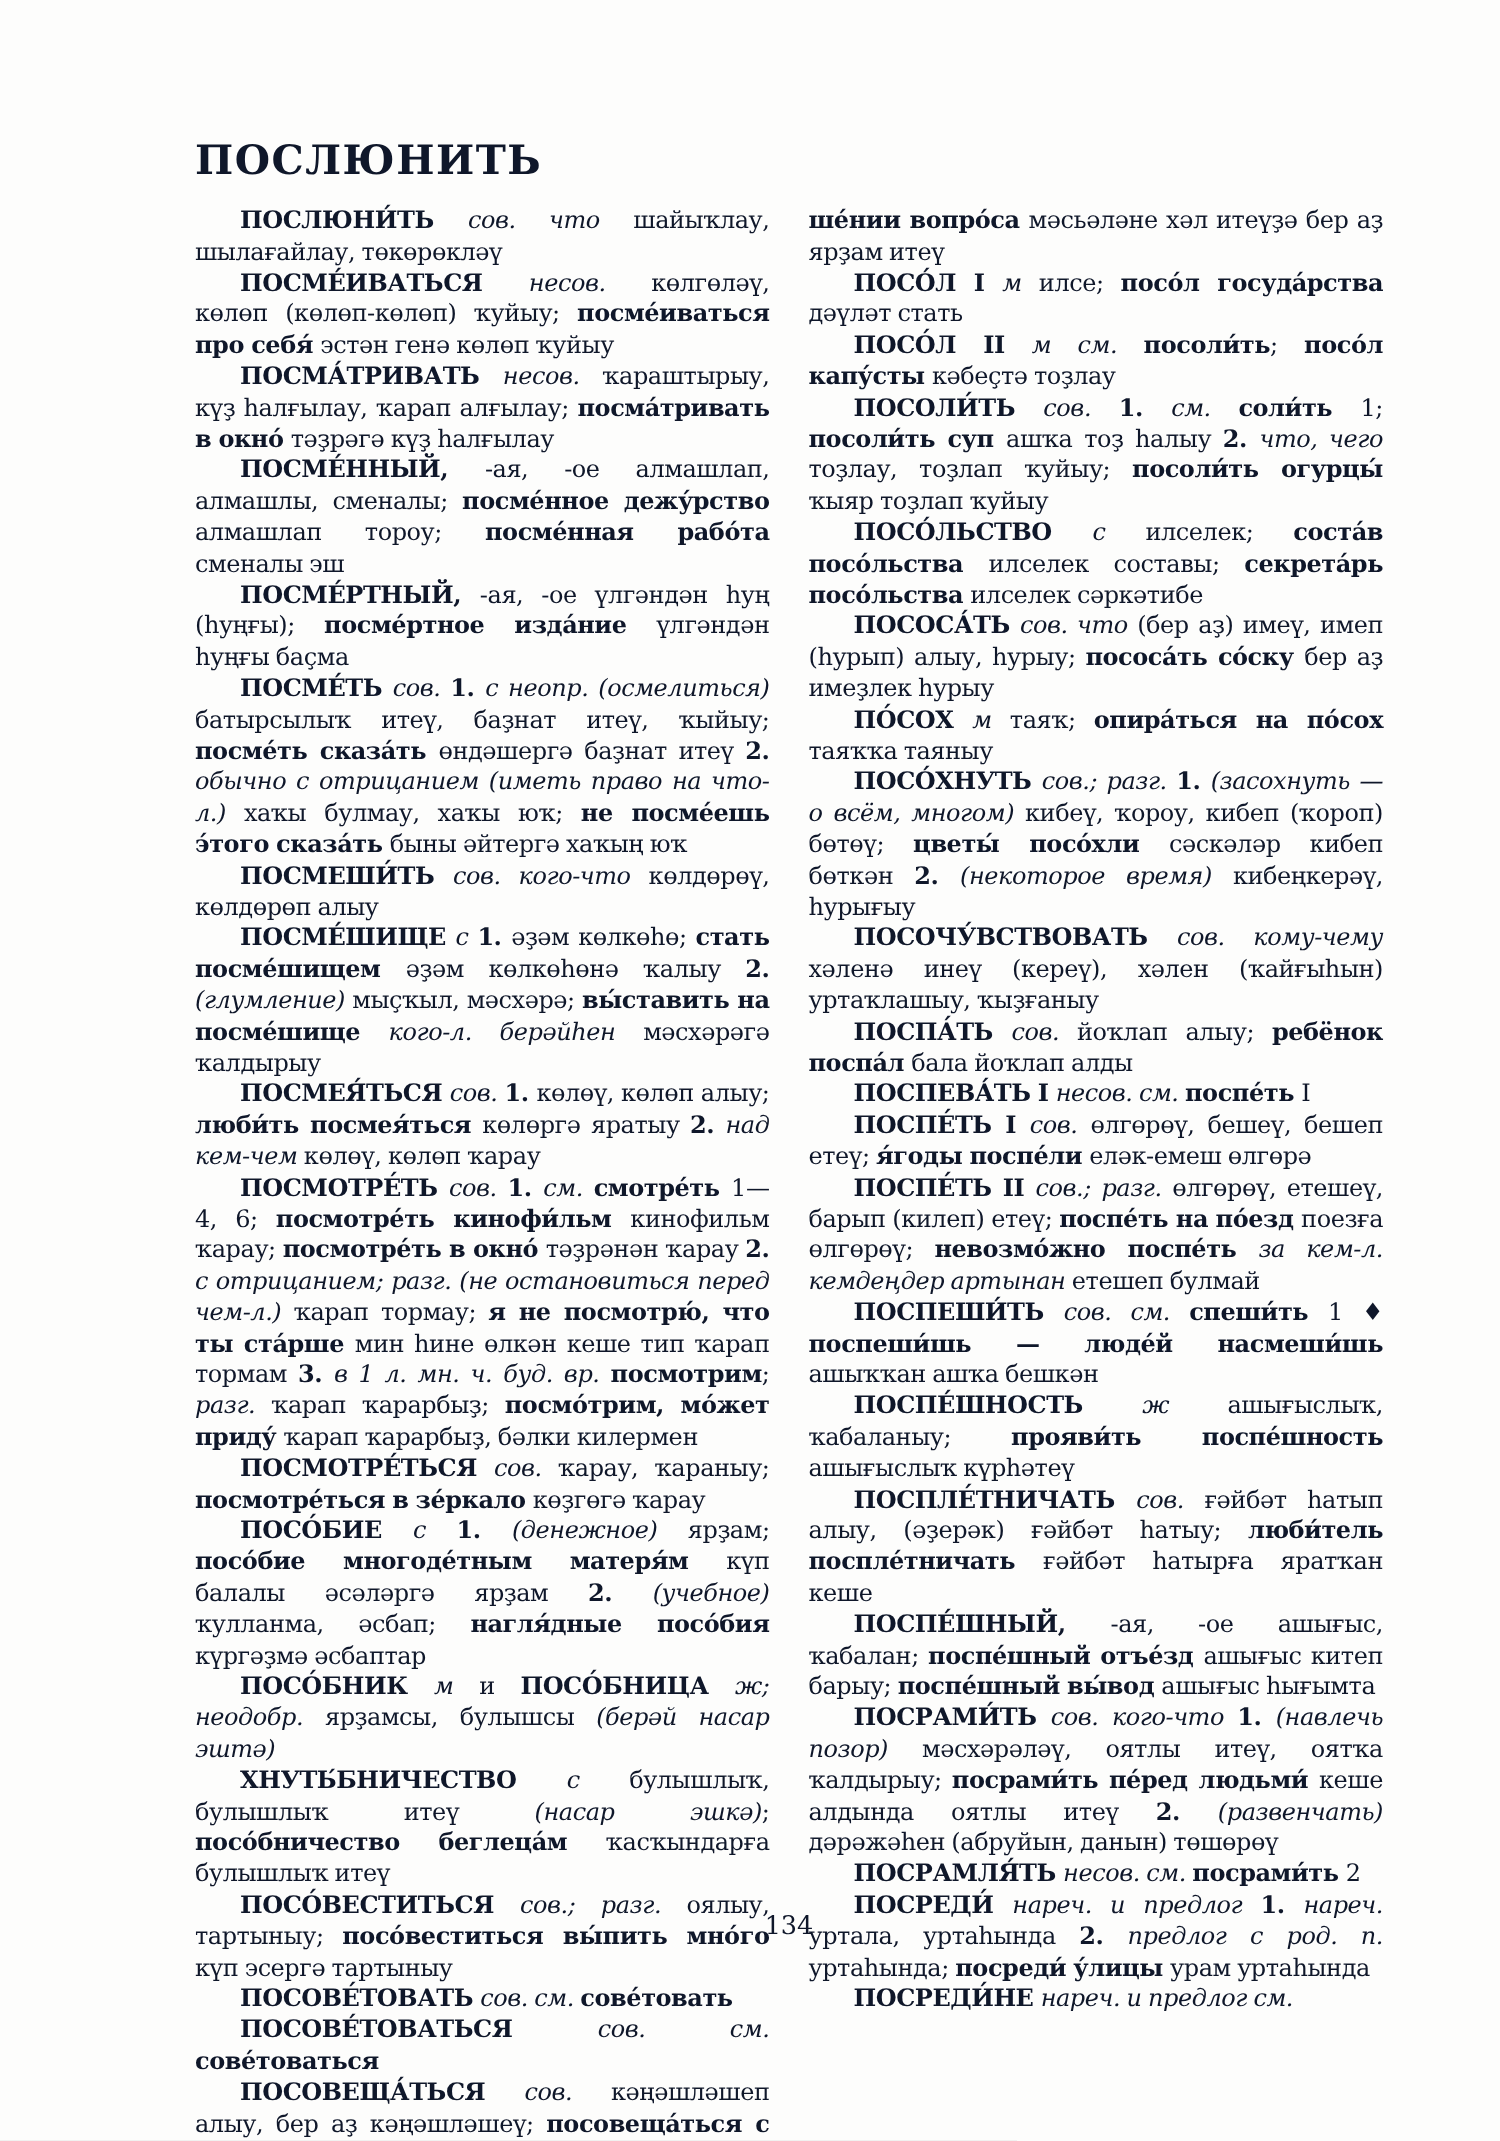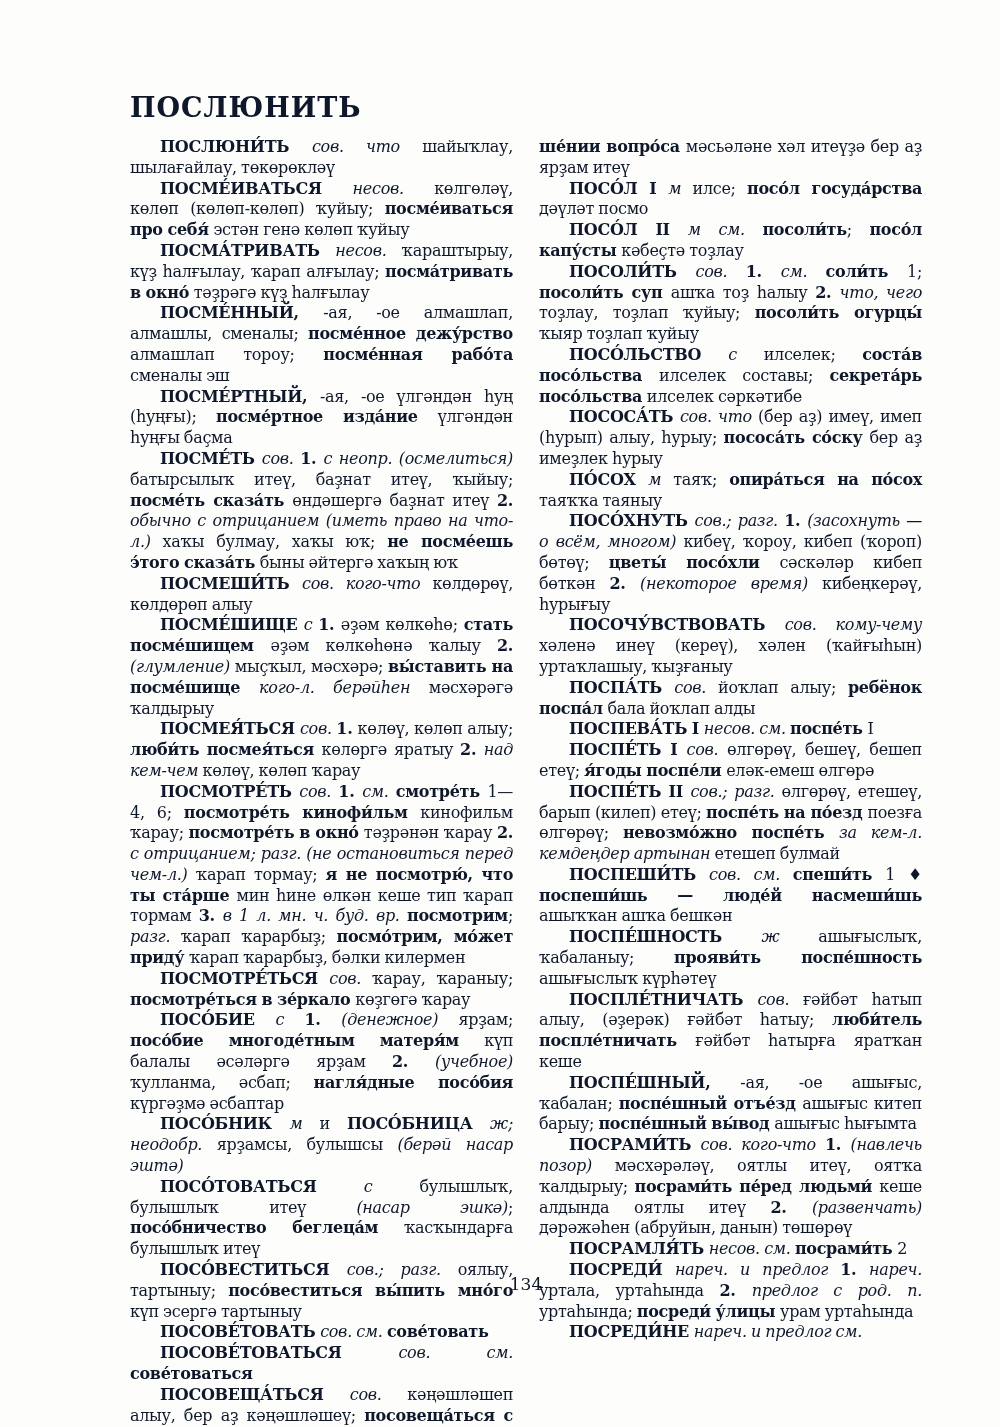--- a/index.html
+++ b/index.html
@@ -66,29 +66,29 @@
         <p class="entry"><span class="b">ПОСМЕ́ННЫЙ, </span><span class="r">-ая, -ое алмашлап, алмашлы, сменалы; </span><span class="b">посме́нное дежу́рство </span><span class="r">алмашлап тороу; </span><span class="b">посме́нная рабо́та </span><span class="r">сменалы эш</span></p>
         <p class="entry"><span class="b">ПОСМЕ́РТНЫЙ, </span><span class="r">-ая, -ое үлгәндән һуң (һуңғы); </span><span class="b">посме́ртное изда́ние </span><span class="r">үлгәндән һуңғы баҫма</span></p>
         <p class="entry"><span class="b">ПОСМЕ́ТЬ </span><span class="i">сов. </span><span class="b">1. </span><span class="i">с неопр. (осмелиться) </span><span class="r">батырсылыҡ итеү, баҙнат итеү, ҡыйыу; </span><span class="b">посме́ть сказа́ть </span><span class="r">өндәшергә баҙнат итеү </span><span class="b">2. </span><span class="i">обычно с отрицанием (иметь право на что-л.) </span><span class="r">хаҡы булмау, хаҡы юҡ; </span><span class="b">не посме́ешь э́того сказа́ть </span><span class="r">быны әйтергә хаҡың юҡ</span></p>
         <p class="entry"><span class="b">ПОСМЕШИ́ТЬ </span><span class="i">сов. кого-что </span><span class="r">көлдөрөү, көлдөрөп алыу</span></p>
         <p class="entry"><span class="b">ПОСМЕ́ШИЩЕ </span><span class="i">с </span><span class="b">1. </span><span class="r">әҙәм көлкөһө; </span><span class="b">стать посме́шищем </span><span class="r">әҙәм көлкөһөнә ҡалыу </span><span class="b">2. </span><span class="i">(глумление) </span><span class="r">мыҫҡыл, мәсхәрә; </span><span class="b">вы́ставить на посме́шище </span><span class="i">кого-л. берәйһен </span><span class="r">мәсхәрәгә ҡалдырыу</span></p>
         <p class="entry"><span class="b">ПОСМЕЯ́ТЬСЯ </span><span class="i">сов. </span><span class="b">1. </span><span class="r">көлөү, көлөп алыу; </span><span class="b">люби́ть посмея́ться </span><span class="r">көлөргә яратыу </span><span class="b">2. </span><span class="i">над кем-чем </span><span class="r">көлөү, көлөп ҡарау</span></p>
         <p class="entry"><span class="b">ПОСМОТРЕ́ТЬ </span><span class="i">сов. </span><span class="b">1. </span><span class="i">см. </span><span class="b">смотре́ть </span><span class="r">1—4, 6; </span><span class="b">посмотре́ть кинофи́льм </span><span class="r">кинофильм ҡарау; </span><span class="b">посмотре́ть в окно́ </span><span class="r">тәҙрәнән ҡарау </span><span class="b">2. </span><span class="i">с отрицанием; разг. (не остановиться перед чем-л.) </span><span class="r">ҡарап тормау; </span><span class="b">я не посмотрю́, что ты ста́рше </span><span class="r">мин һине өлкән кеше тип ҡарап тормам </span><span class="b">3. </span><span class="i">в 1 л. мн. ч. буд. вр. </span><span class="b">посмотрим</span><span class="r">; </span><span class="i">разг. </span><span class="r">ҡарап ҡарарбыҙ; </span><span class="b">посмо́трим, мо́жет приду́ </span><span class="r">ҡарап ҡарарбыҙ, бәлки килермен</span></p>
         <p class="entry"><span class="b">ПОСМОТРЕ́ТЬСЯ </span><span class="i">сов. </span><span class="r">ҡарау, ҡараныу; </span><span class="b">посмотре́ться в зе́ркало </span><span class="r">көҙгөгә ҡарау</span></p>
         <p class="entry"><span class="b">ПОСО́БИЕ </span><span class="i">с </span><span class="b">1. </span><span class="i">(денежное) </span><span class="r">ярҙам; </span><span class="b">посо́бие многоде́тным матеря́м </span><span class="r">күп балалы әсәләргә ярҙам </span><span class="b">2. </span><span class="i">(учебное) </span><span class="r">ҡулланма, әсбап; </span><span class="b">нагля́дные посо́бия </span><span class="r">күргәҙмә әсбаптар</span></p>
         <p class="entry"><span class="b">ПОСО́БНИК </span><span class="i">м </span><span class="r">и </span><span class="b">ПОСО́БНИЦА </span><span class="i">ж; неодобр. </span><span class="r">ярҙамсы, булышсы </span><span class="i">(берәй насар эштә)</span></p>
-        <p class="entry"><span class="b">ПОСО́ТОВАТЬСЯ </span><span class="i">с </span><span class="r">булышлыҡ, булышлыҡ итеү </span><span class="i">(насар эшкә)</span><span class="r">; </span><span class="b">посо́бничество беглеца́м </span><span class="r">ҡасҡындарға булышлыҡ итеү</span></p>
+        <p class="entry"><span class="b">ХНУТЬ́БНИЧЕСТВО </span><span class="i">с </span><span class="r">булышлыҡ, булышлыҡ итеү </span><span class="i">(насар эшкә)</span><span class="r">; </span><span class="b">посо́бничество беглеца́м </span><span class="r">ҡасҡындарға булышлыҡ итеү</span></p>
         <p class="entry"><span class="b">ПОСО́ВЕСТИТЬСЯ </span><span class="i">сов.; разг. </span><span class="r">оялыу, тартыныу; </span><span class="b">посо́веститься вы́пить мно́го </span><span class="r">күп эсергә тартыныу</span></p>
         <p class="entry"><span class="b">ПОСОВЕ́ТОВАТЬ </span><span class="i">сов. см. </span><span class="b">сове́товать</span></p>
         <p class="entry"><span class="b">ПОСОВЕ́ТОВАТЬСЯ </span><span class="i">сов. см. </span><span class="b">сове́товаться</span></p>
         <p class="entry"><span class="b">ПОСОВЕЩА́ТЬСЯ </span><span class="i">сов. </span><span class="r">кәңәшләшеп алыу, бер аҙ кәңәшләшеү; </span><span class="b">посовеща́ться с ма́стером </span><span class="r">мастер менән кәңәшләшеп алыу</span></p>
       </div>
     <div class="col">
         <p class="entry cont"><span class="b">ше́нии вопро́са </span><span class="r">мәсьәләне хәл итеүҙә бер аҙ ярҙам итеү</span></p>
-        <p class="entry"><span class="b">ПОСО́Л I </span><span class="i">м </span><span class="r">илсе; </span><span class="b">посо́л госуда́рства </span><span class="r">дәүләт посмо</span></p>
+        <p class="entry"><span class="b">ПОСО́Л I </span><span class="i">м </span><span class="r">илсе; </span><span class="b">посо́л госуда́рства </span><span class="r">дәүләт стать</span></p>
         <p class="entry"><span class="b">ПОСО́Л II </span><span class="i">м см. </span><span class="b">посоли́ть</span><span class="r">; </span><span class="b">посо́л капу́сты </span><span class="r">кәбеҫтә тоҙлау</span></p>
         <p class="entry"><span class="b">ПОСОЛИ́ТЬ </span><span class="i">сов. </span><span class="b">1. </span><span class="i">см. </span><span class="b">соли́ть </span><span class="r">1; </span><span class="b">посоли́ть суп </span><span class="r">ашҡа тоҙ һалыу </span><span class="b">2. </span><span class="i">что, чего </span><span class="r">тоҙлау, тоҙлап ҡуйыу; </span><span class="b">посоли́ть огурцы́ </span><span class="r">ҡыяр тоҙлап ҡуйыу</span></p>
         <p class="entry"><span class="b">ПОСО́ЛЬСТВО </span><span class="i">с </span><span class="r">илселек; </span><span class="b">соста́в посо́льства </span><span class="r">илселек составы; </span><span class="b">секрета́рь посо́льства </span><span class="r">илселек сәркәтибе</span></p>
         <p class="entry"><span class="b">ПОСОСА́ТЬ </span><span class="i">сов. что </span><span class="r">(бер аҙ) имеү, имеп (һурып) алыу, һурыу; </span><span class="b">пососа́ть со́ску </span><span class="r">бер аҙ имеҙлек һурыу</span></p>
         <p class="entry"><span class="b">ПО́СОХ </span><span class="i">м </span><span class="r">таяҡ; </span><span class="b">опира́ться на по́сох </span><span class="r">таяҡҡа таяныу</span></p>
         <p class="entry"><span class="b">ПОСО́ХНУТЬ </span><span class="i">сов.; разг. </span><span class="b">1. </span><span class="i">(засохнуть — о всём, многом) </span><span class="r">кибеү, ҡороу, кибеп (ҡороп) бөтөү; </span><span class="b">цветы́ посо́хли </span><span class="r">сәскәләр кибеп бөткән </span><span class="b">2. </span><span class="i">(некоторое время) </span><span class="r">кибеңкерәү, һурығыу</span></p>
         <p class="entry"><span class="b">ПОСОЧУ́ВСТВОВАТЬ </span><span class="i">сов. кому-чему </span><span class="r">хәленә инеү (кереү), хәлен (ҡайғыһын) уртаҡлашыу, ҡыҙғаныу</span></p>
         <p class="entry"><span class="b">ПОСПА́ТЬ </span><span class="i">сов. </span><span class="r">йоҡлап алыу; </span><span class="b">ребёнок поспа́л </span><span class="r">бала йоҡлап алды</span></p>
         <p class="entry"><span class="b">ПОСПЕВА́ТЬ I </span><span class="i">несов. см. </span><span class="b">поспе́ть </span><span class="r">I</span></p>
         <p class="entry"><span class="b">ПОСПЕ́ТЬ I </span><span class="i">сов. </span><span class="r">өлгөрөү, бешеү, бешеп етеү; </span><span class="b">я́годы поспе́ли </span><span class="r">еләк-емеш өлгөрә</span></p>

